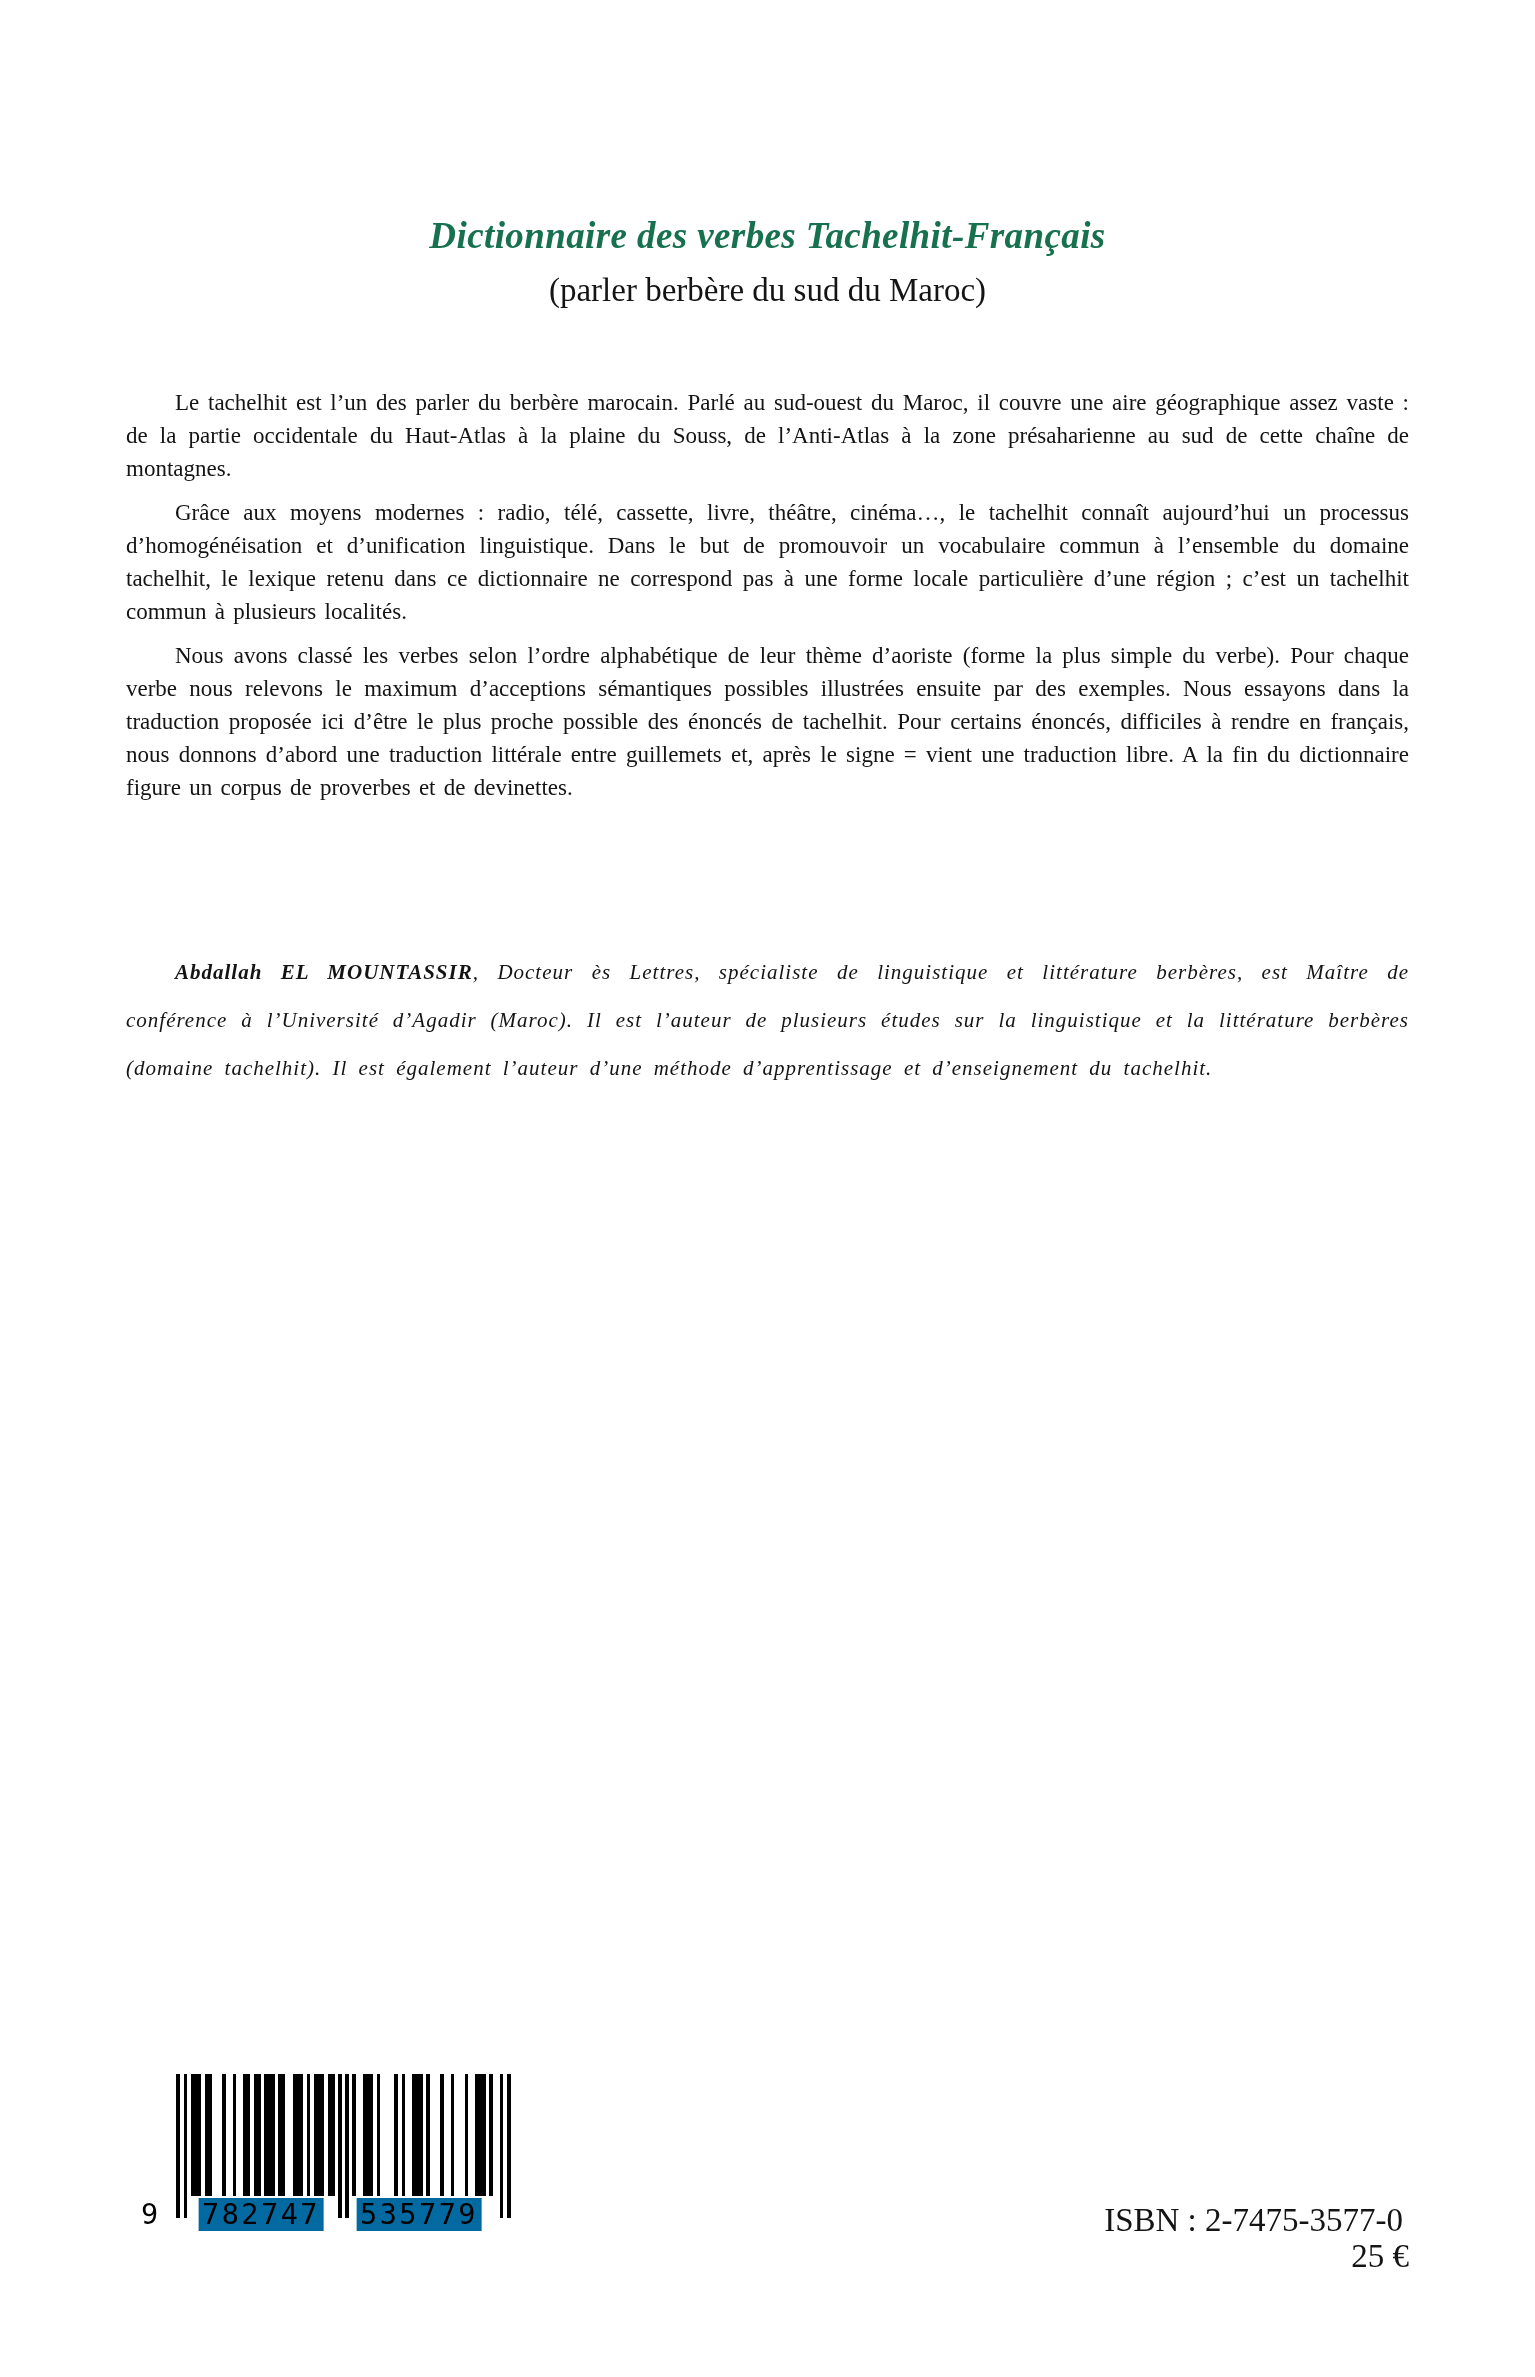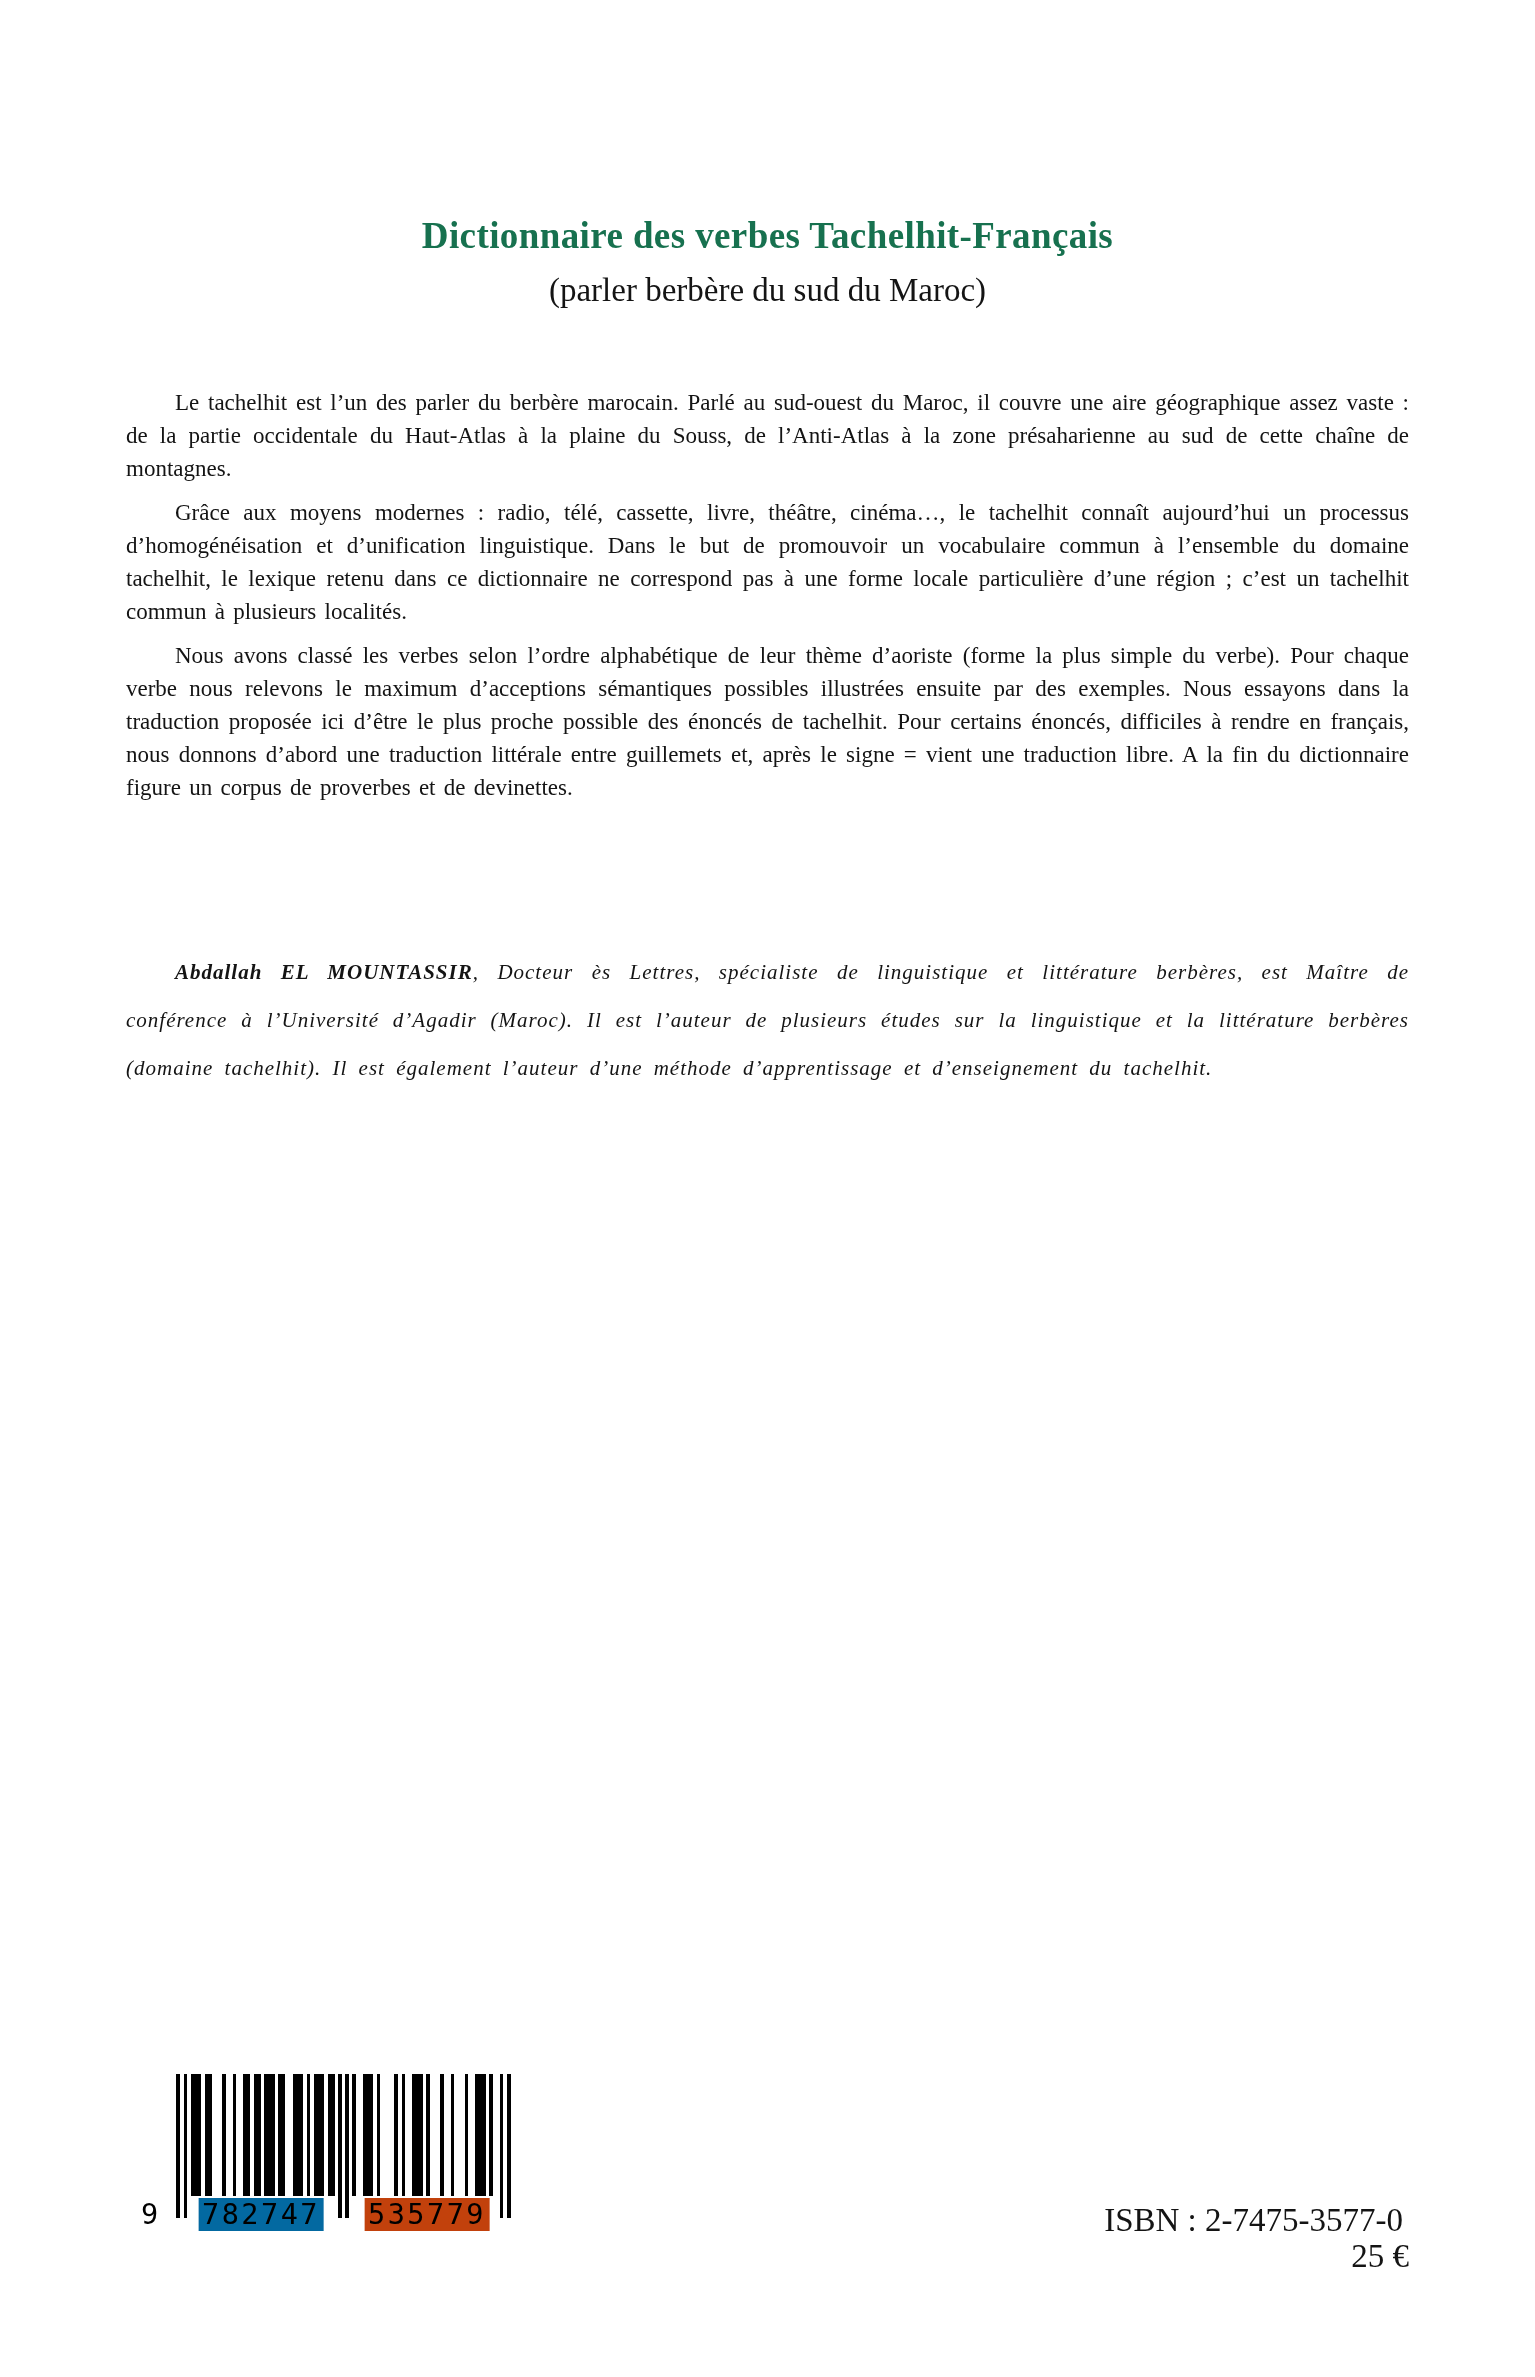--- a/index.html
+++ b/index.html
@@ -19,20 +19,21 @@
     box-sizing: border-box;
     padding: 214px 126px 0 126px;
   }
   .book-title {
     color: #17714f;
     font-size: 37px;
     font-weight: bold;
     text-align: center;
     margin: 0 0 15px 0;
     letter-spacing: 0.4px;
+    font-style: italic;
   }
   .book-subtitle {
     font-size: 33px;
     text-align: center;
     margin: 0 0 77px 0;
   }
   .body-par {
     font-size: 23px;
     line-height: 33px;
     text-align: justify;
@@ -72,21 +73,21 @@
     top: 124px;
     font-family: "DejaVu Sans Mono", monospace;
     font-size: 28.5px;
     letter-spacing: 2.5px;
     color: #000;
     background: transparent;
     white-space: nowrap;
   }
   .barcode-digits .lead  { left: 0; }
   .barcode-digits .grp1  { left: 120px; transform: translateX(-50%); background:#0369a1; padding:0 3.4px; }
-  .barcode-digits .grp2  { left: 286px; transform: translateX(-50%); background:#c2410c; padding:0 3.4px; }
+  .barcode-digits .grp2  { left: 278px; transform: translateX(-50%); background:#0369a1; padding:0 3.4px; }
   .isbn-line {
     position: absolute;
     right: 132px;
     top: 2158px;
     font-size: 33px;
     text-align: right;
     margin-top: 44px;
   }
   .price-line {
     position: absolute;

